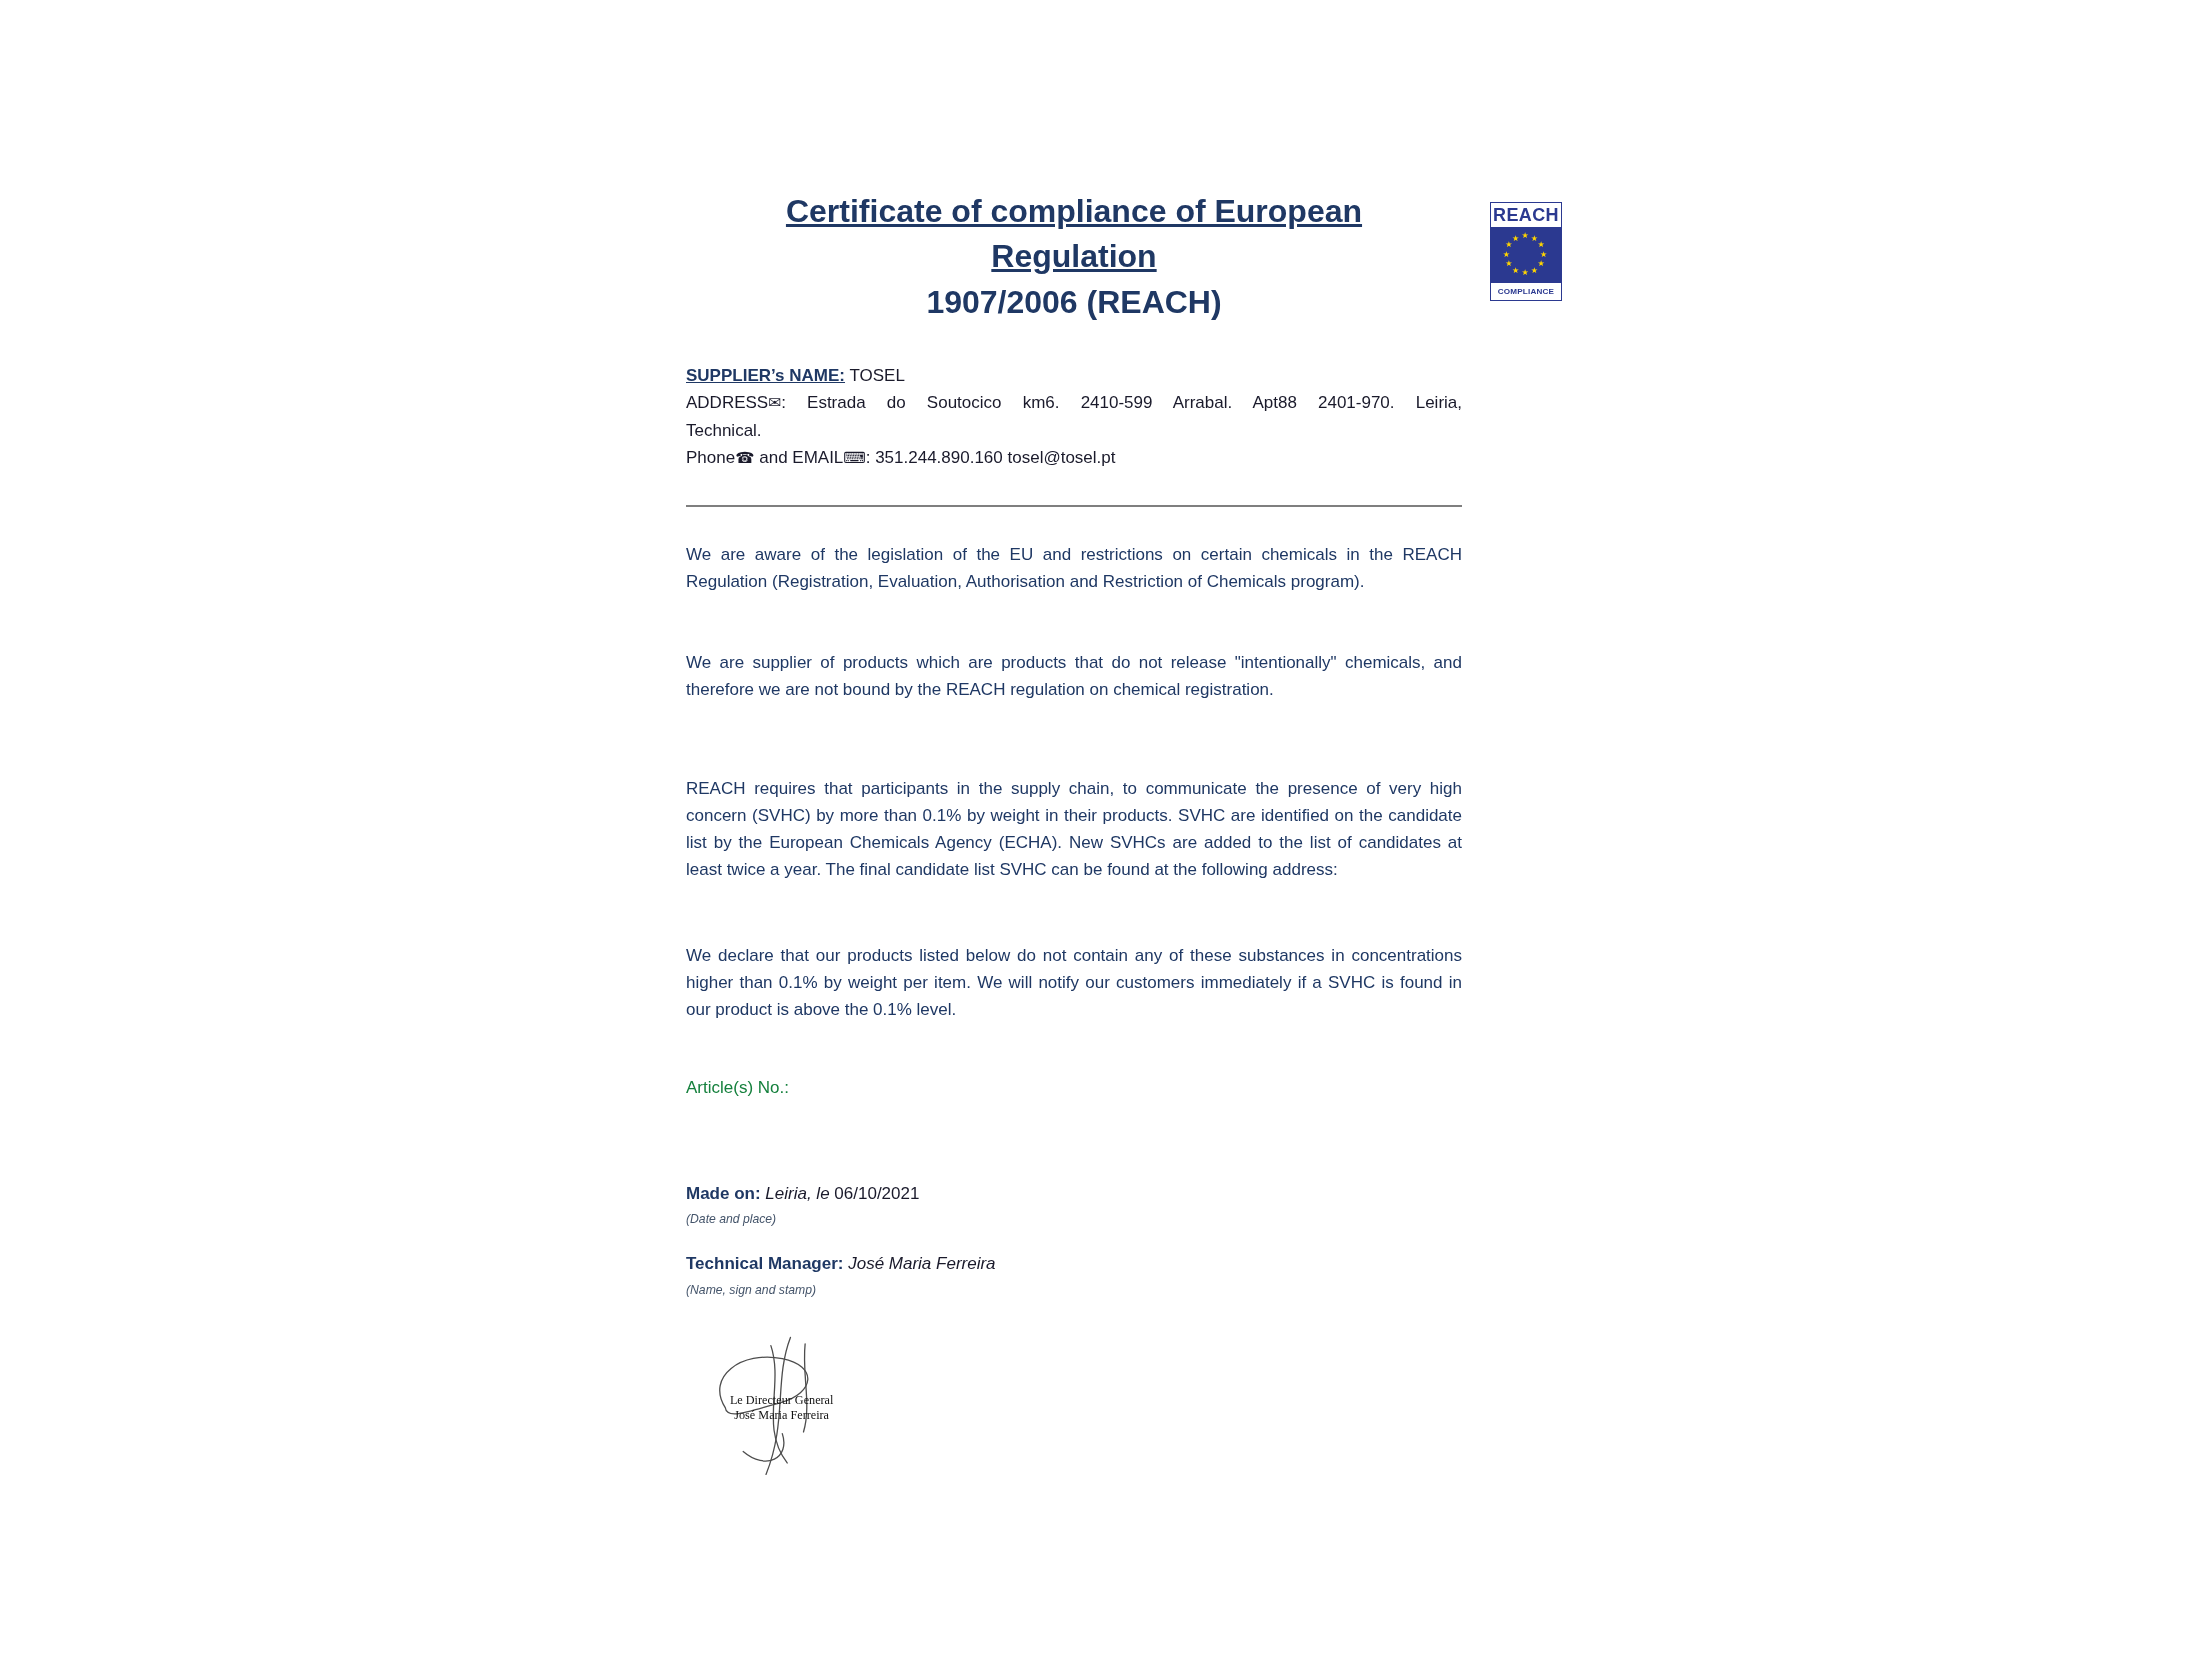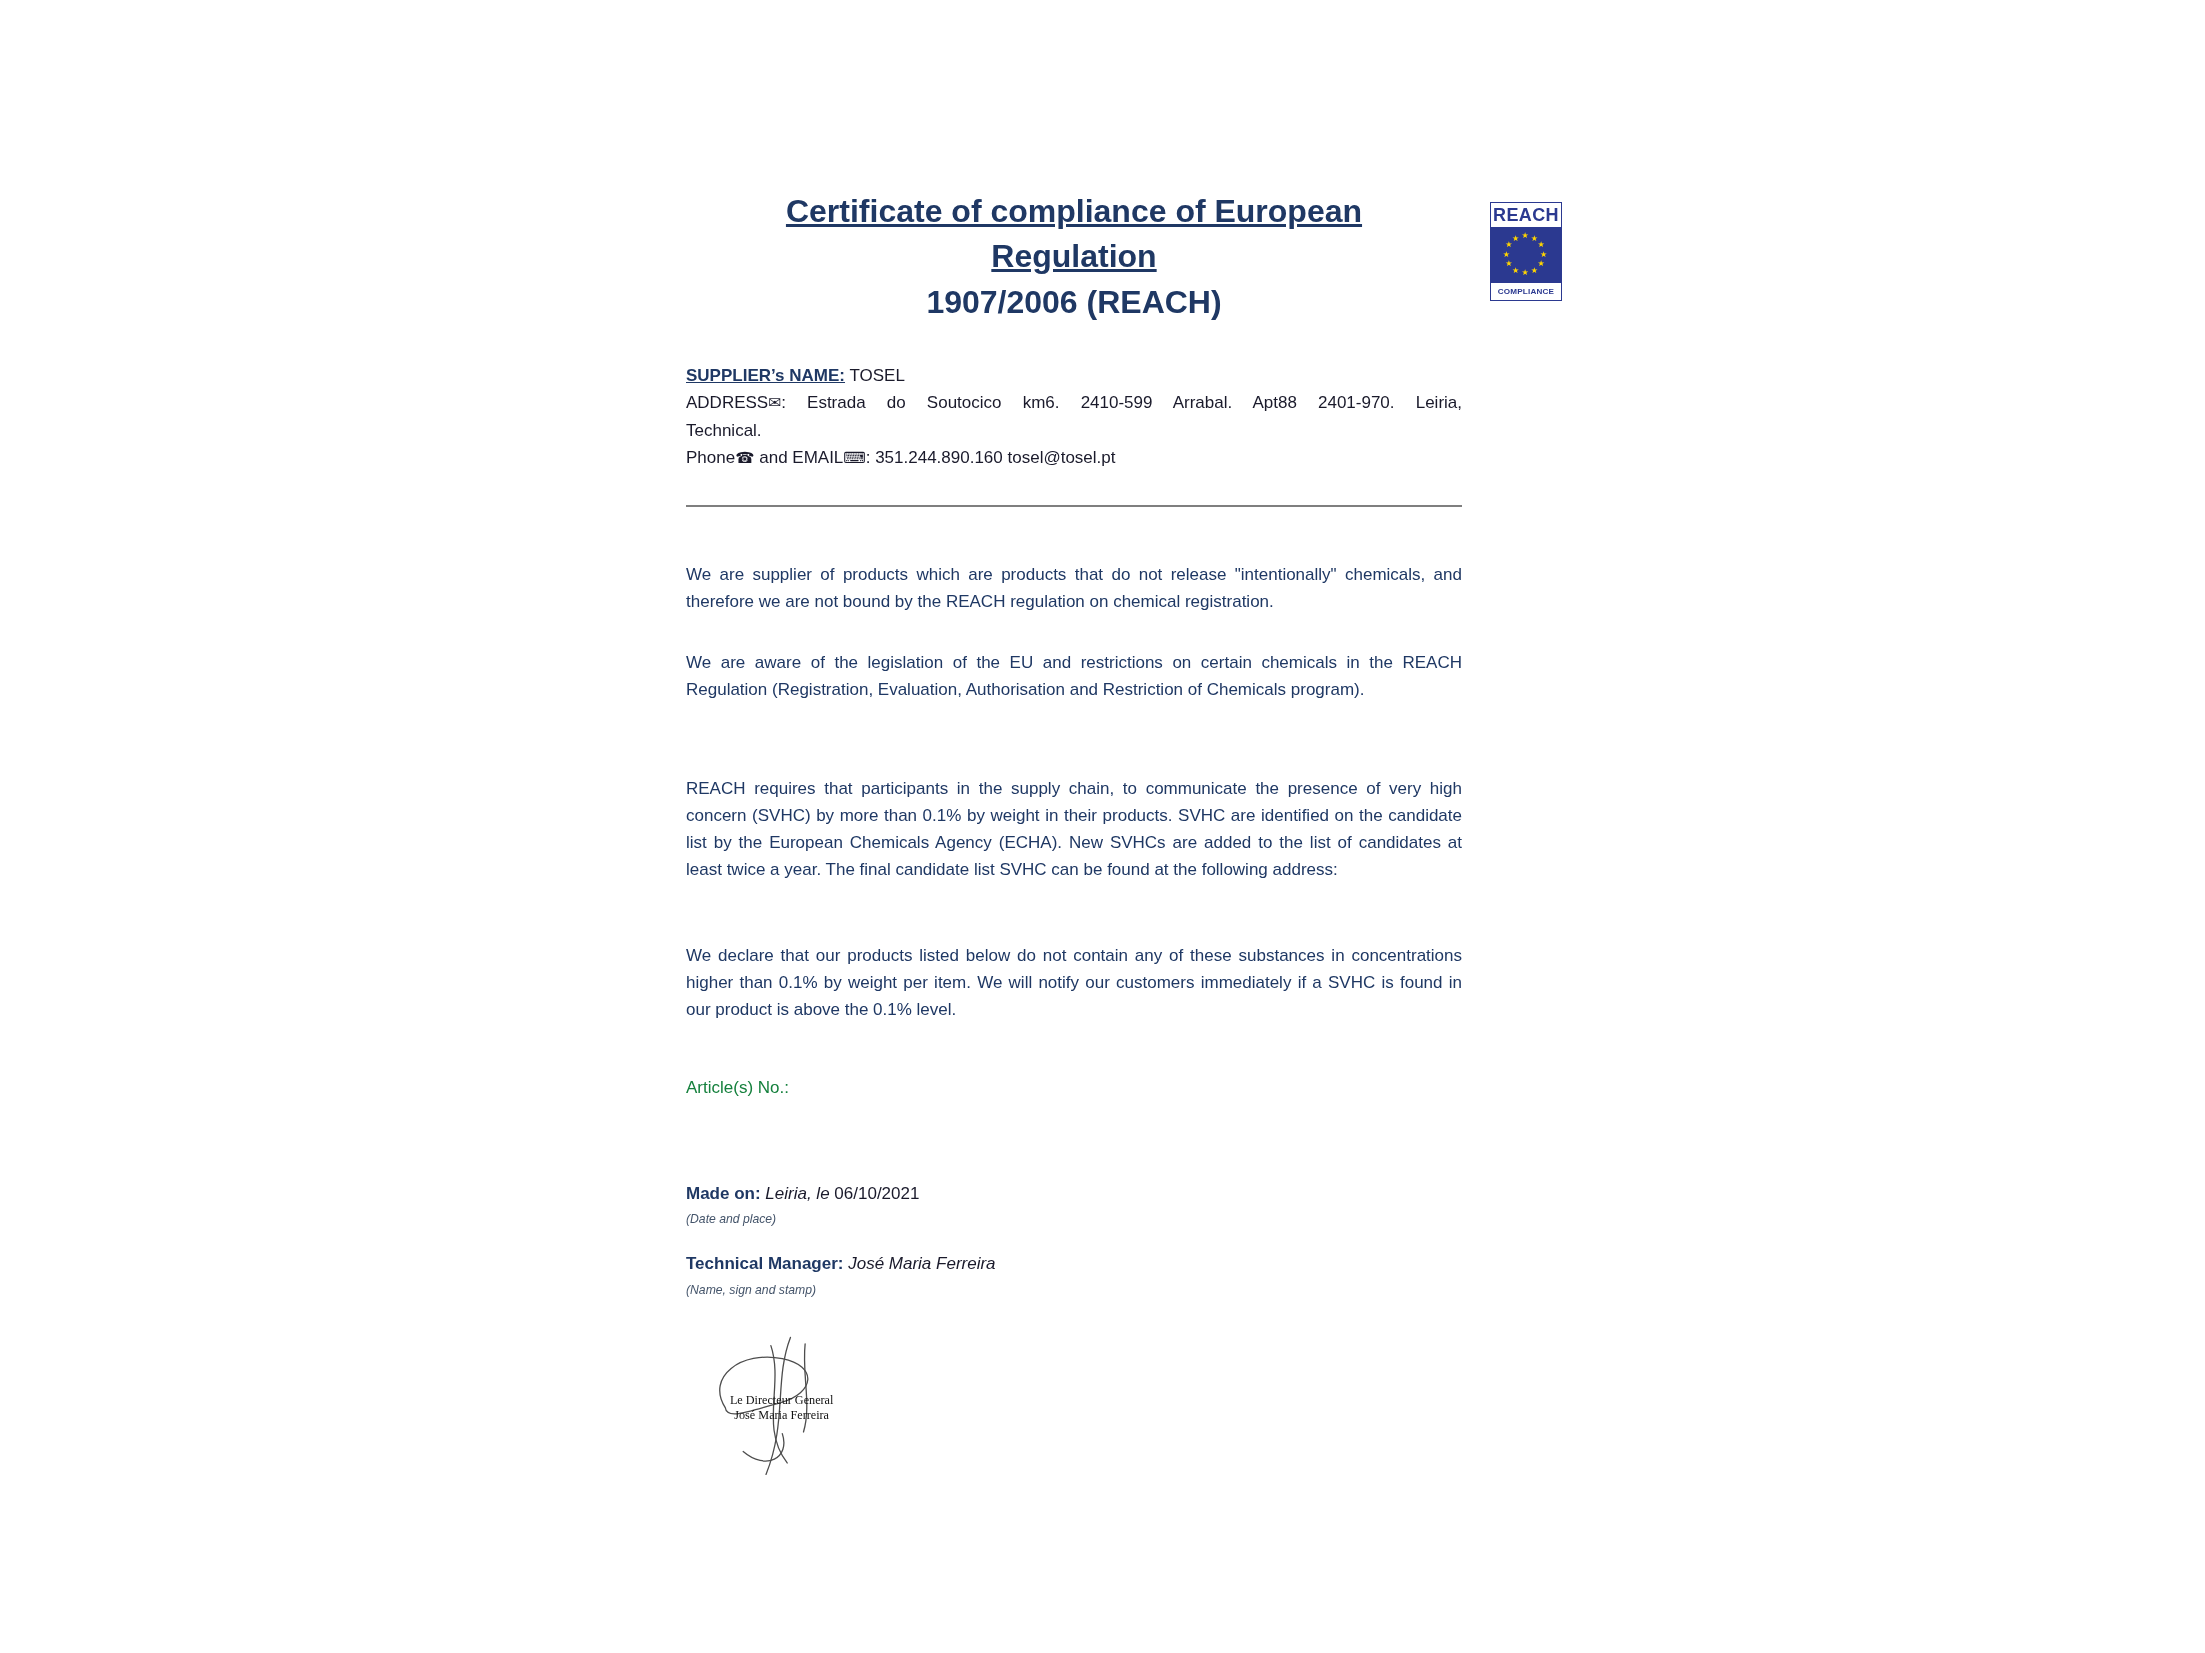--- a/index.html
+++ b/index.html
@@ -109,23 +109,23 @@
     <h1 class="doc-title"><span class="underline">Certificate of compliance of European Regulation</span><br><span>1907/2006 (REACH)</span></h1>
 
     <div class="supplier">
       <p><span class="name-label">SUPPLIER’s NAME:</span> <span>TOSEL</span></p>
       <p><span class="addr-l1"><span>ADDRESS</span><span class="glyph">✉</span><span>: Estrada do Soutocico km6. 2410-599 Arrabal. Apt88 2401-970. Leiria,</span></span><span>Technical.</span></p>
       <p><span>Phone</span><span class="glyph">☎</span> <span>and EMAIL</span><span class="glyph">⌨</span><span>: 351.244.890.160 tosel@tosel.pt</span></p>
     </div>
 
     <hr class="separator">
 
+    <p class="para p1">We are aware of the legislation of the EU and restrictions on certain chemicals in the REACH Regulation (Registration, Evaluation, Authorisation and Restriction of Chemicals program).</p>
+
     <p class="para p2">We are supplier of products which are products that do not release "intentionally" chemicals, and therefore we are not bound by the REACH regulation on chemical registration.</p>
-
-    <p class="para p1">We are aware of the legislation of the EU and restrictions on certain chemicals in the REACH Regulation (Registration, Evaluation, Authorisation and Restriction of Chemicals program).</p>
 
     <p class="para p3">REACH requires that participants in the supply chain, to communicate the presence of very high concern (SVHC) by more than 0.1% by weight in their products. SVHC are identified on the candidate list by the European Chemicals Agency (ECHA). New SVHCs are added to the list of candidates at least twice a year. The final candidate list SVHC can be found at the following address:</p>
 
 
     <p class="para p4">We declare that our products listed below do not contain any of these substances in concentrations higher than 0.1% by weight per item. We will notify our customers immediately if a SVHC is found in our product is above the 0.1% level.</p>
 
     <p class="article">Article(s) No.:</p>
 
     <p class="made-on"><span class="label-bold">Made on:</span> <span class="italic">Leiria, le</span> <span>06/10/2021</span></p>
     <p class="note">(Date and place)</p>

